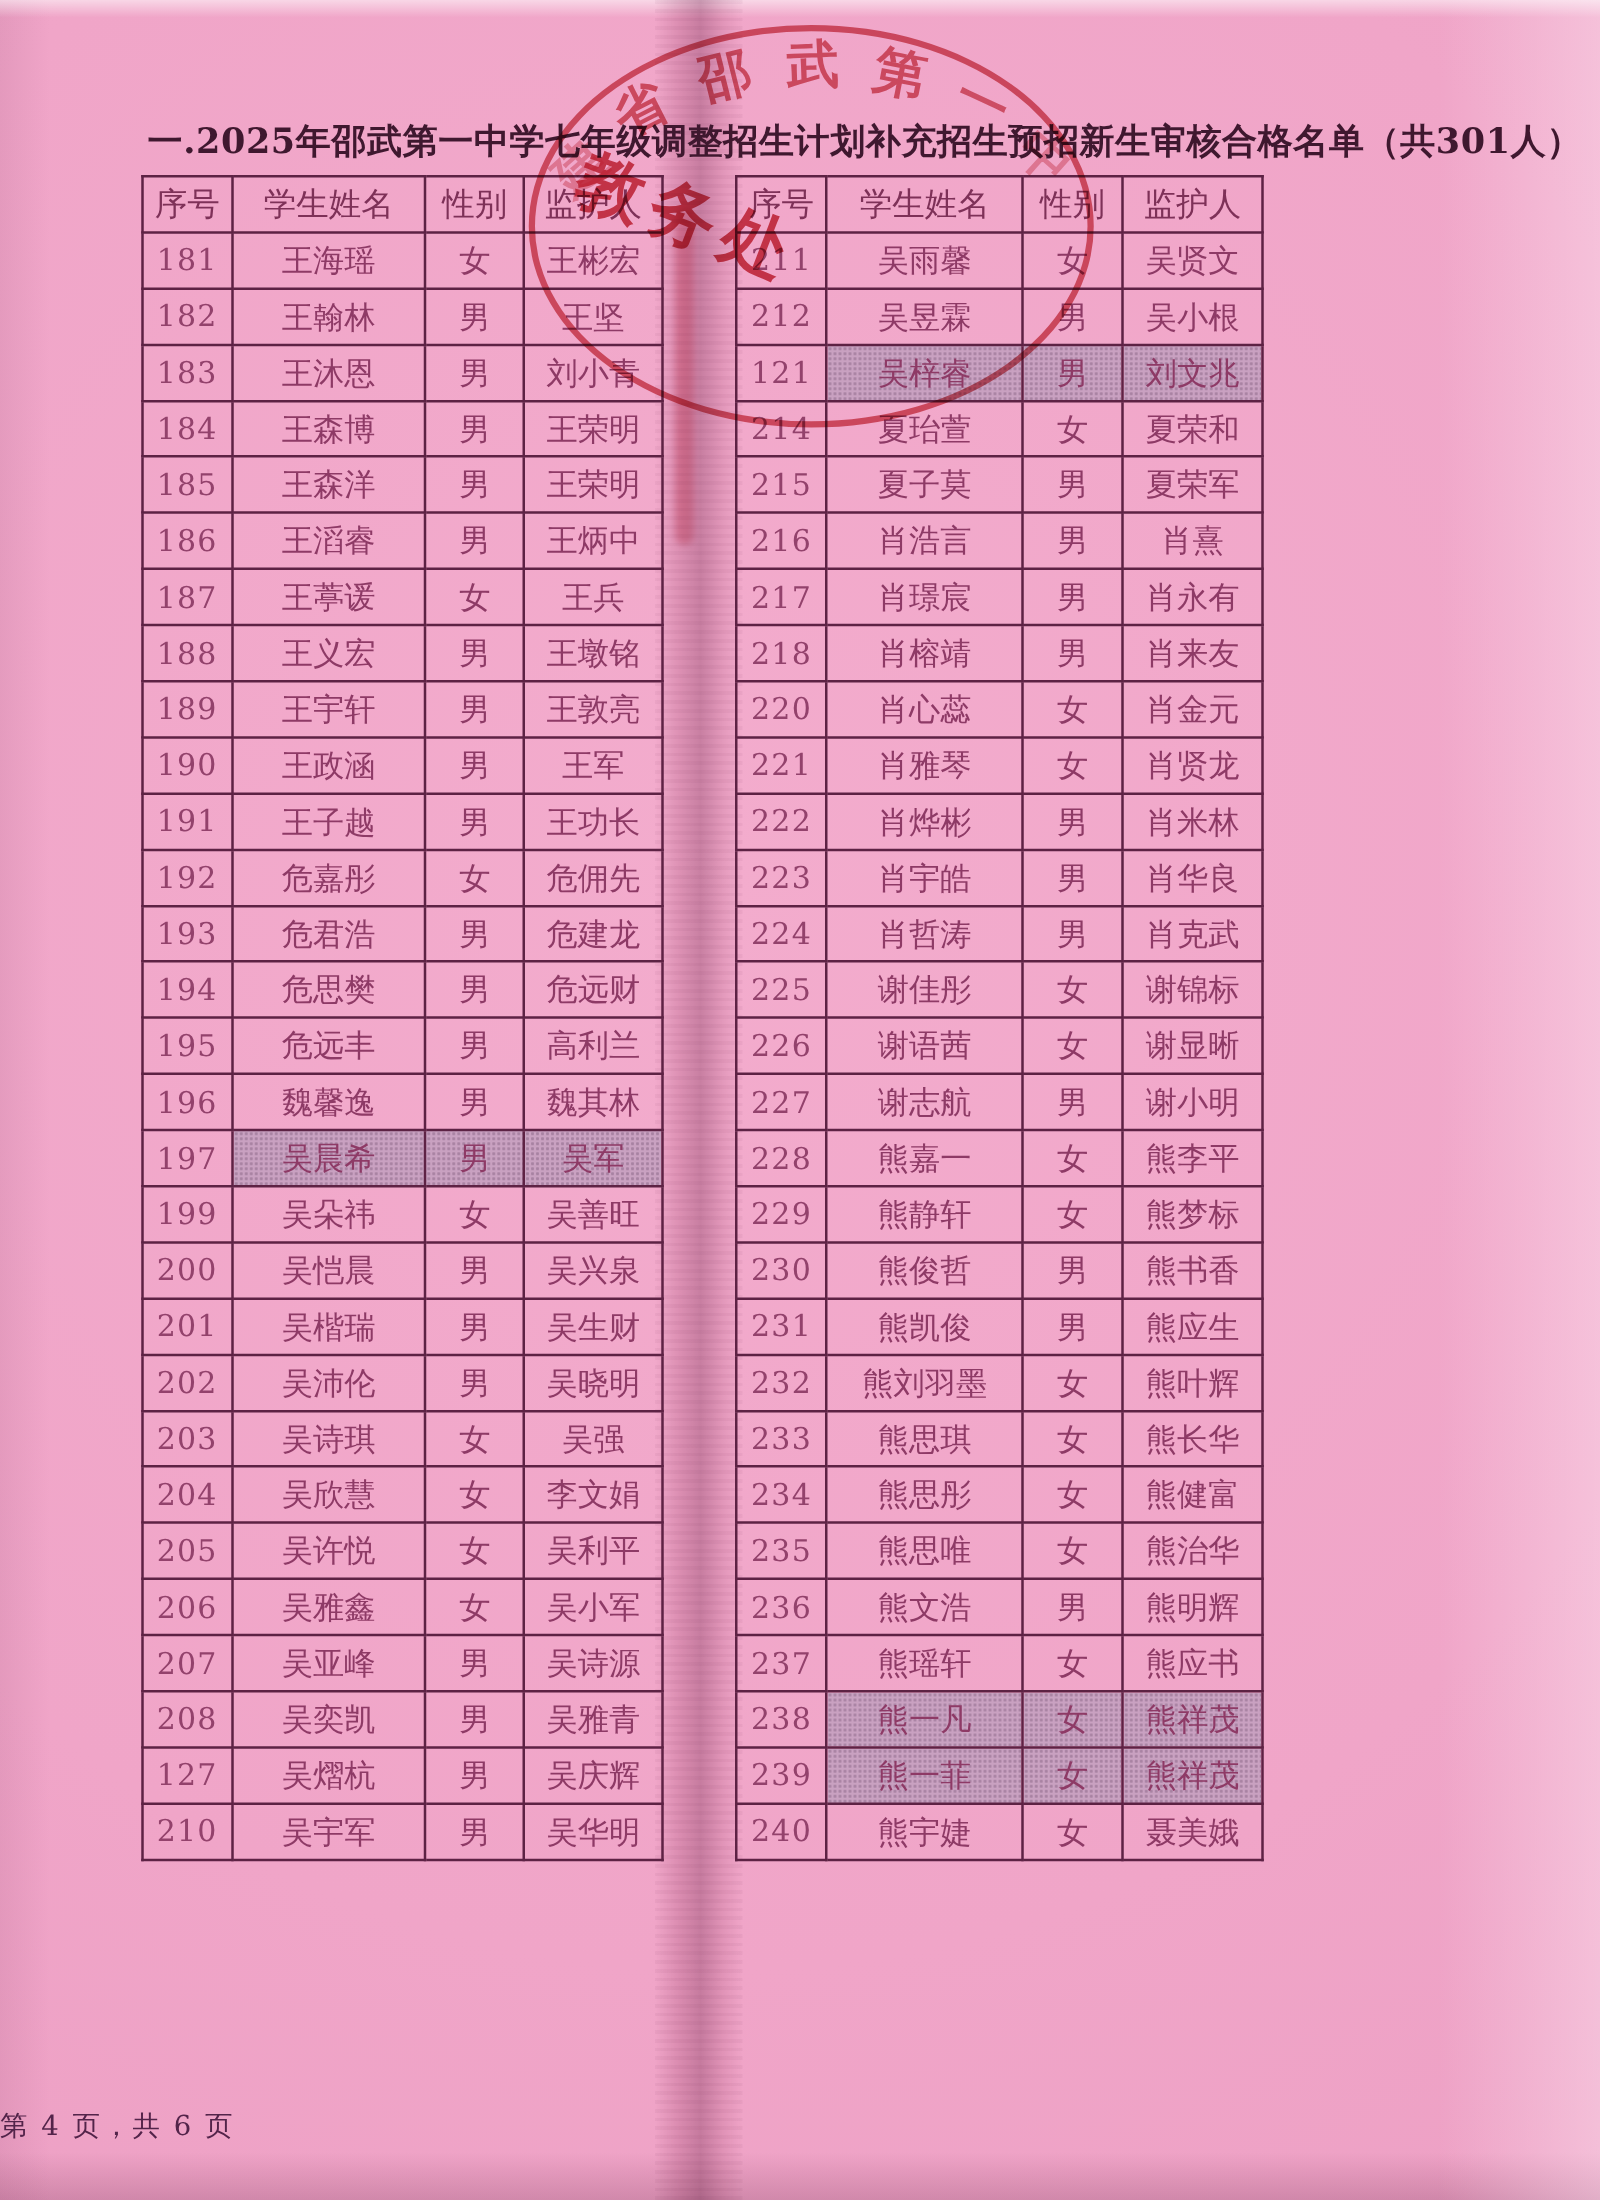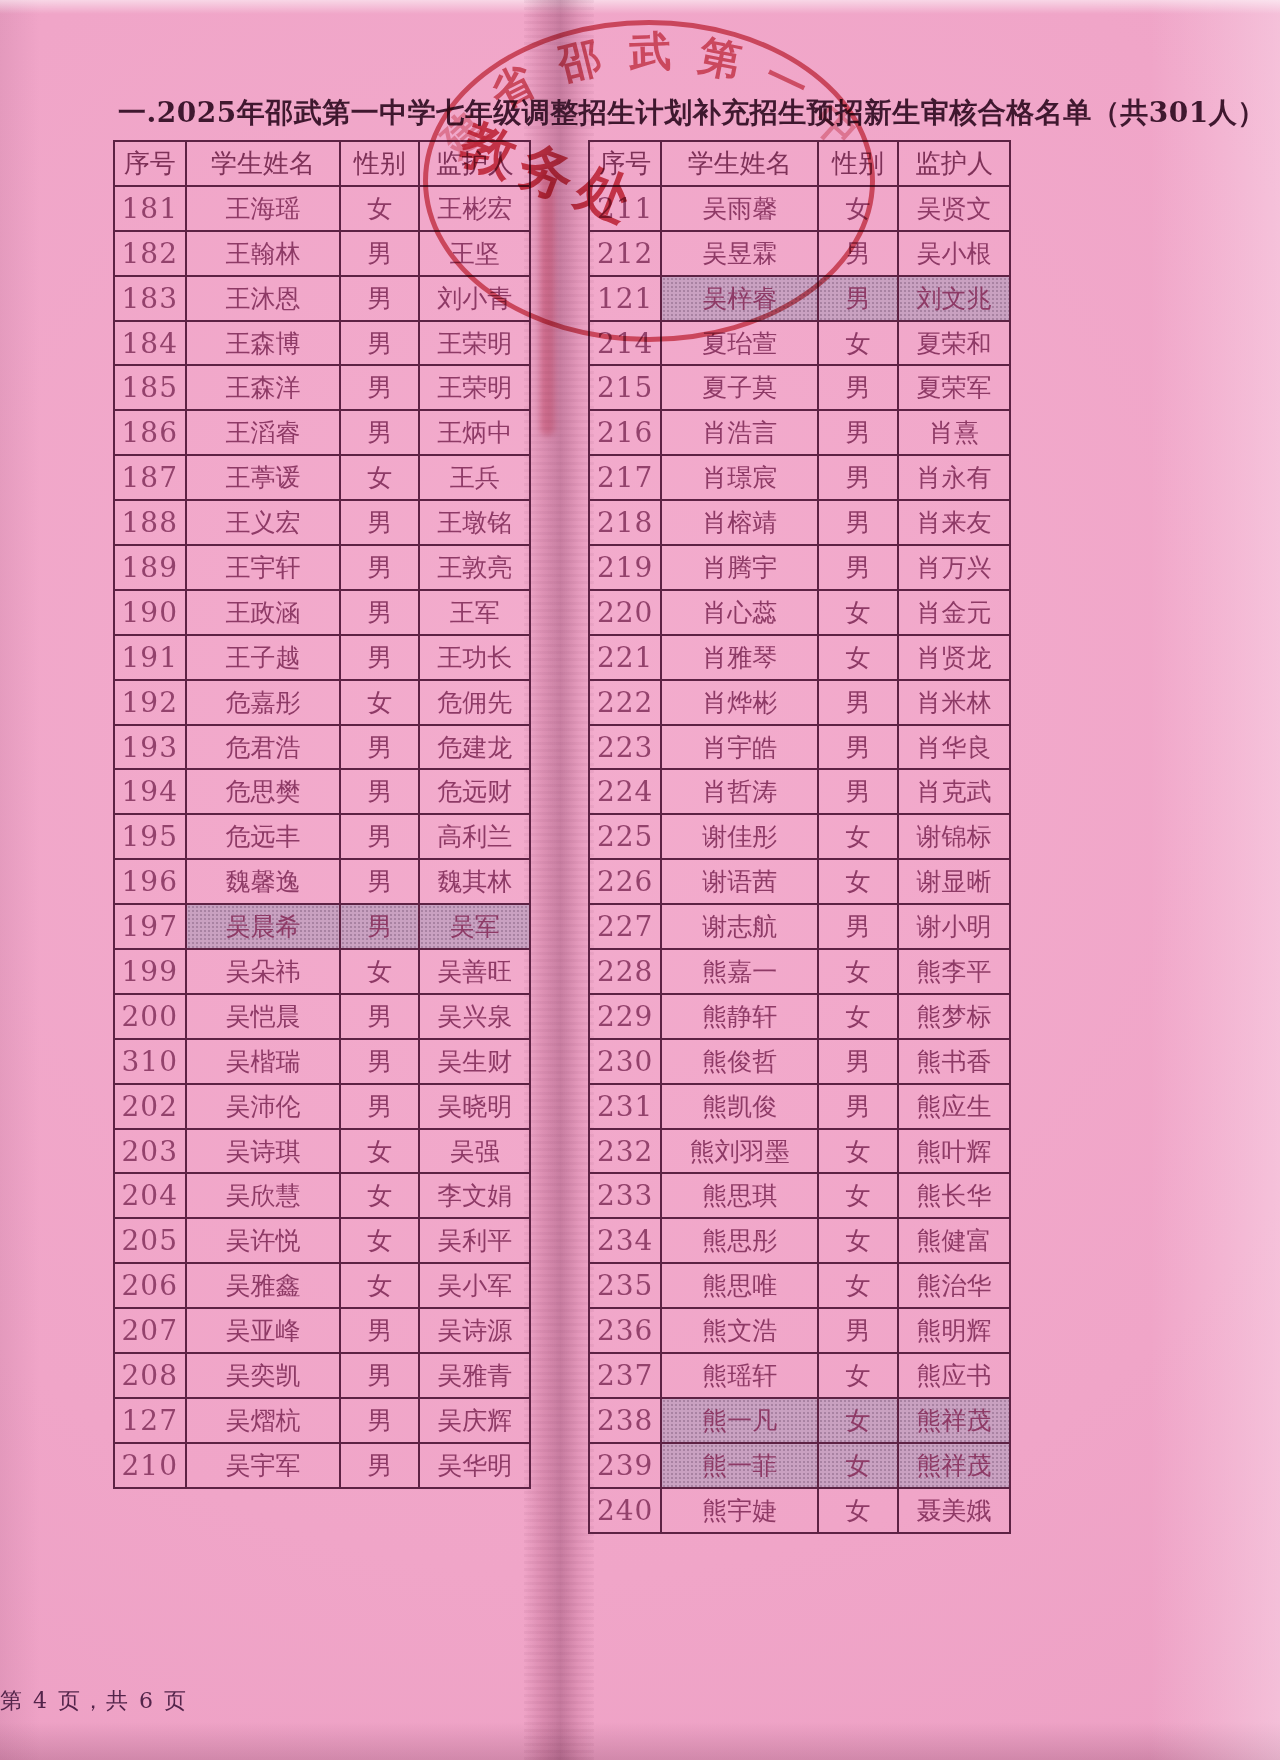--- a/index.html
+++ b/index.html
@@ -33,21 +33,21 @@
   .tbl.left{left:113px;width:418px;}
   .tbl.right{left:588px;width:423px;}
   table{border-collapse:collapse;width:100%;table-layout:fixed;}
   col.c-no{width:17.2%;} col.c-name{width:37.2%;} col.c-gender{width:19%;} col.c-guardian{width:26.6%;}
   th,td{
     border:2px solid #5d2244;height:44.9px;box-sizing:border-box;
     text-align:center;vertical-align:middle;padding:0;
     font-size:25px;font-weight:normal;color:#8e3a66;overflow:hidden;white-space:nowrap;
   }
   th{font-size:26px;color:#7e3158;}
-  td.num{font-size:28px;letter-spacing:1px;color:#93426c;margin-top:29px;}
+  td.num{font-size:24px;letter-spacing:1px;color:#93426c;margin-top:29px;}
   td.hl{
     background-color:#c9a1c1;
     background-image:radial-gradient(rgba(84,52,84,.28) 1px, rgba(84,52,84,0) 1.5px);
     background-size:4px 4px;
     margin-left:36px;
   }
   .footer{
     position:absolute;top:1686px;left:0;width:1160px;z-index:2;text-align:left;
     font-size:22px;color:#53244a;letter-spacing:2px;
   }
@@ -195,21 +195,21 @@
             <td>女</td>
             <td>吴善旺</td>
           </tr>
           <tr>
             <td class="num">200</td>
             <td>吴恺晨</td>
             <td>男</td>
             <td>吴兴泉</td>
           </tr>
           <tr>
-            <td class="num">310</td>
+            <td class="num">201</td>
             <td>吴楷瑞</td>
             <td>男</td>
             <td>吴生财</td>
           </tr>
           <tr>
             <td class="num">202</td>
             <td>吴沛伦</td>
             <td>男</td>
             <td>吴晓明</td>
           </tr>
@@ -322,26 +322,20 @@
             <td class="num">217</td>
             <td>肖璟宸</td>
             <td>男</td>
             <td>肖永有</td>
           </tr>
           <tr>
             <td class="num">218</td>
             <td>肖榕靖</td>
             <td>男</td>
             <td>肖来友</td>
-          </tr>
-          <tr>
-            <td class="num">219</td>
-            <td>肖腾宇</td>
-            <td>男</td>
-            <td>肖万兴</td>
           </tr>
           <tr>
             <td class="num">220</td>
             <td>肖心蕊</td>
             <td>女</td>
             <td>肖金元</td>
           </tr>
           <tr>
             <td class="num">221</td>
             <td>肖雅琴</td>

